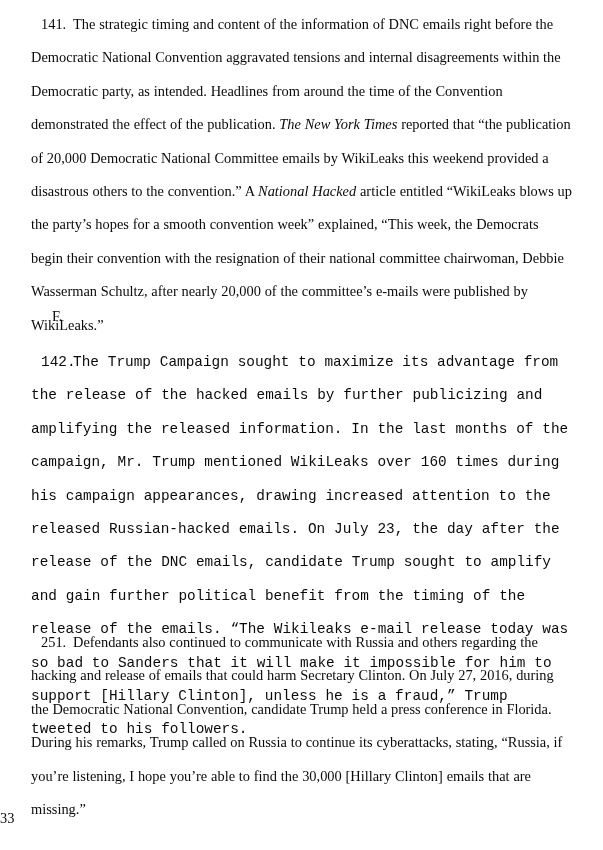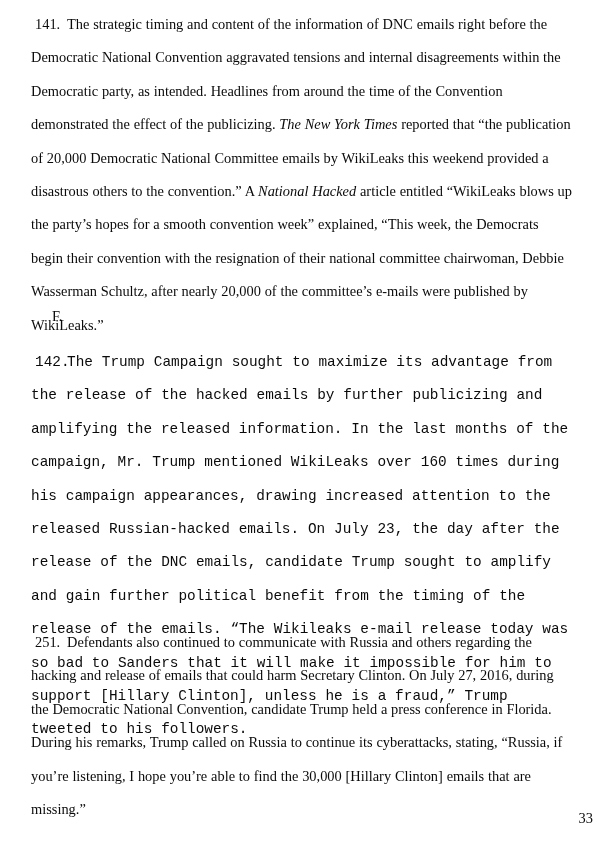--- a/index.html
+++ b/index.html
@@ -40,21 +40,21 @@
     text-align: left;
     text-indent: 0;
     white-space: normal;
     word-spacing: 0.2px;
   }
 
   
   .para-num {
     display: inline-block;
     width: 15px;
-    margin-left: 4px;
+    margin-left: 10px;
     text-align: center;
   }
   .para-gap {
     display: inline-block;
     width: 17px;
   }
 
   i, .ital {
   }
 
@@ -81,35 +81,35 @@
     text-underline-offset: 2px;
   }
   .heading-line {
     display: block;
   }
 
   .page-number {
     position: absolute;
     left: 0;
     width: 593px;
-    text-align: right;
+    text-align: left;
     font-size: 14.4px;
     line-height: 16px;
   }
 </style>
 </head>
 <body>
 
 <div class="page">
 
   <div class="body-block" style="top:8px;">
     <p class="para"><span class="para-num">141.</span><span class="para-gap"></span><span>The strategic timing and content of the information of DNC emails right before the</span>
       <span>Democratic National Convention aggravated tensions and internal disagreements within the</span>
       <span>Democratic party, as intended.  Headlines from around the time of the Convention demonstrated</span>
-      <span>the effect of the publicizing.  </span><i class="ital">The New York Times</i><span> reported that “the publication of 20,000</span>
+      <span>the effect of the publication.  </span><i class="ital">The New York Times</i><span> reported that “the publication of 20,000</span>
       <span>Democratic National Committee emails by WikiLeaks this weekend provided a disastrous</span>
       <span>others to the convention.”  A </span><i class="ital">National Hacked</i><span> article entitled “WikiLeaks blows up the party’s</span>
       <span>hopes for a smooth convention week” explained, “This week, the Democrats begin their</span>
       <span>convention with the resignation of their national committee chairwoman, Debbie Wasserman</span>
       <span>Schultz, after nearly 20,000 of the committee’s e-mails were published by WikiLeaks.”</span></p>
   </div>
 
   <div class="heading" style="top:308px;">
     <span class="heading-letter">F.</span>
     <span class="heading-text">

